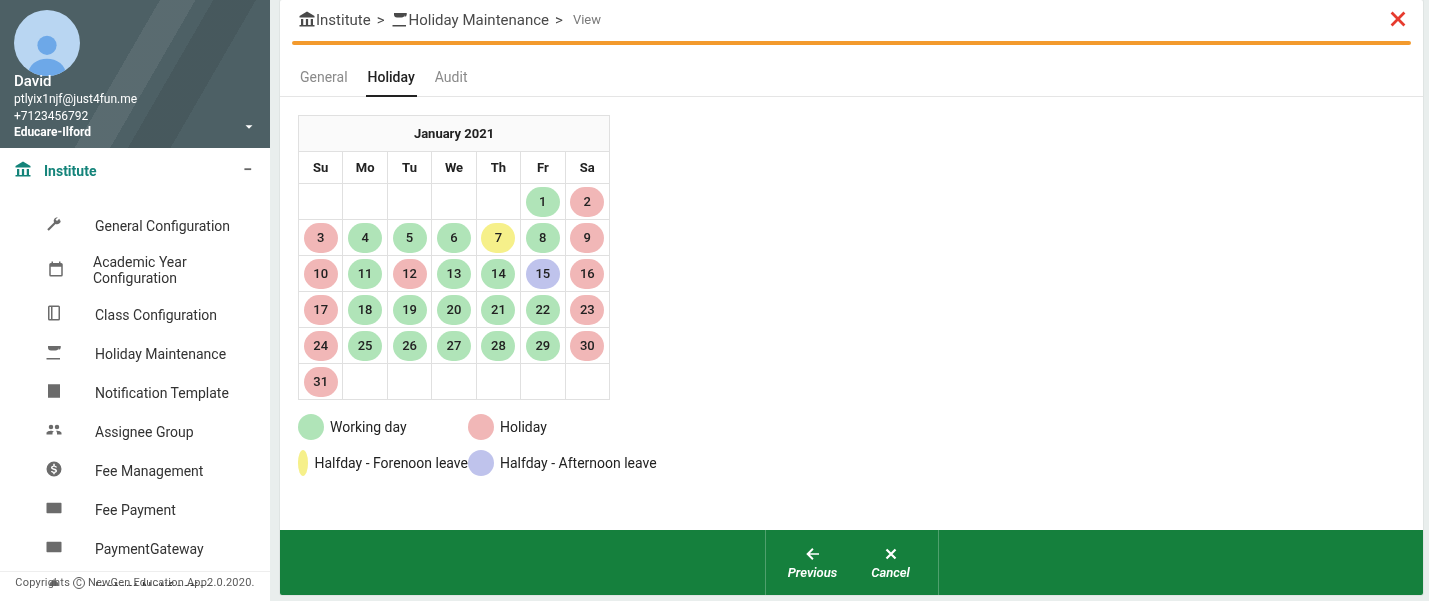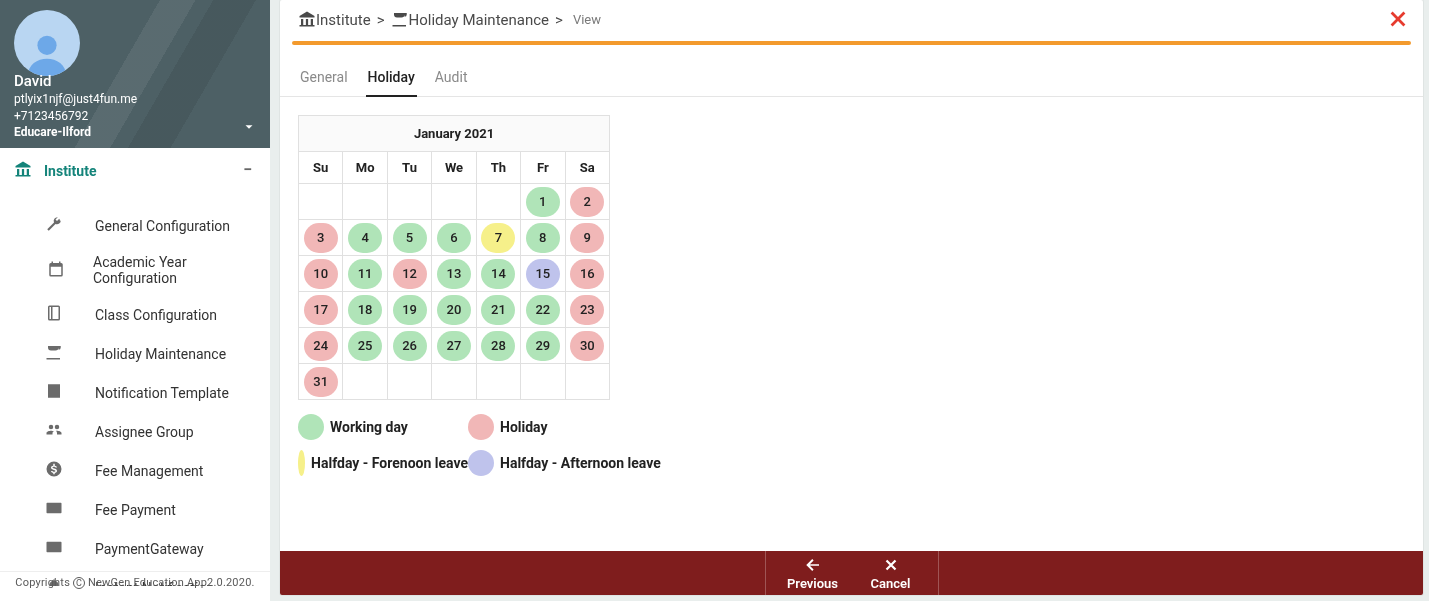--- a/index.html
+++ b/index.html
@@ -55,27 +55,27 @@
   .cal { border:1px solid #e0e0e0; border-collapse:collapse; width:100%; table-layout:fixed; font-size:13px;}
   .cal caption { caption-side:top; font-weight:700; text-align:center; padding:10px 0; border:1px solid #e0e0e0; border-bottom:none; background:#fafafa;}
   .cal th { font-weight:700; padding:8px 0; border:1px solid #e0e0e0; color:#222; background:#fff; font-size:13px;}
   .cal td { height:36px; width:44px; border:1px solid #e0e0e0; text-align:center; vertical-align:middle; padding:0;}
   .pill { display:inline-flex; align-items:center; justify-content:center; width:34px; height:30px; border-radius:16px; font-size:13px; font-weight:500;}
   .c-working  { background:#b0e4b8; }
   .c-holiday  { background:#f1b7b7; }
   .c-forenoon { background:#f6f08a; }
   .c-afternoon{ background:#bfc3ec; }
 
-  .legend { margin-top:14px; display:grid; grid-template-columns: 170px 200px; row-gap:10px; column-gap:0; font-size:14px; font-weight:700; color:#222; align-items:center;}
+  .legend { margin-top:14px; display:grid; grid-template-columns: 170px 200px; row-gap:10px; column-gap:0; font-size:14px; font-weight:400; color:#222; align-items:center;}
   .legend .dot { display:inline-block; width:26px; height:26px; border-radius:50%; vertical-align:middle; margin-right:6px;}
   .legend .item { display:flex; align-items:center;}
   .legend .item span.txt { white-space:nowrap;}
 
   
-  .footbar { height:44px; background:#7f1d1d; display:flex; align-items:stretch; justify-content:center; color:#fff; font-size:13px;}
+  .footbar { height:65px; background:#15803d; display:flex; align-items:stretch; justify-content:center; color:#fff; font-size:13px;font-style:italic;}
   .footbtn { width:70px; display:flex; flex-direction:column; align-items:center; justify-content:center; cursor:pointer; }
   .footbtn + .footbtn { margin-left:8px;}
   .footbtn svg { width:18px; height:18px; fill:#fff; }
   .footbtn .lbl{ margin-top:2px; font-weight:600;}
   .footgroup { display:flex; align-items:stretch; border-left:1px solid rgba(255,255,255,.25); border-right:1px solid rgba(255,255,255,.25); padding:0 12px;}
 </style>
 </head>
 <body>
 
 <div class="app">

